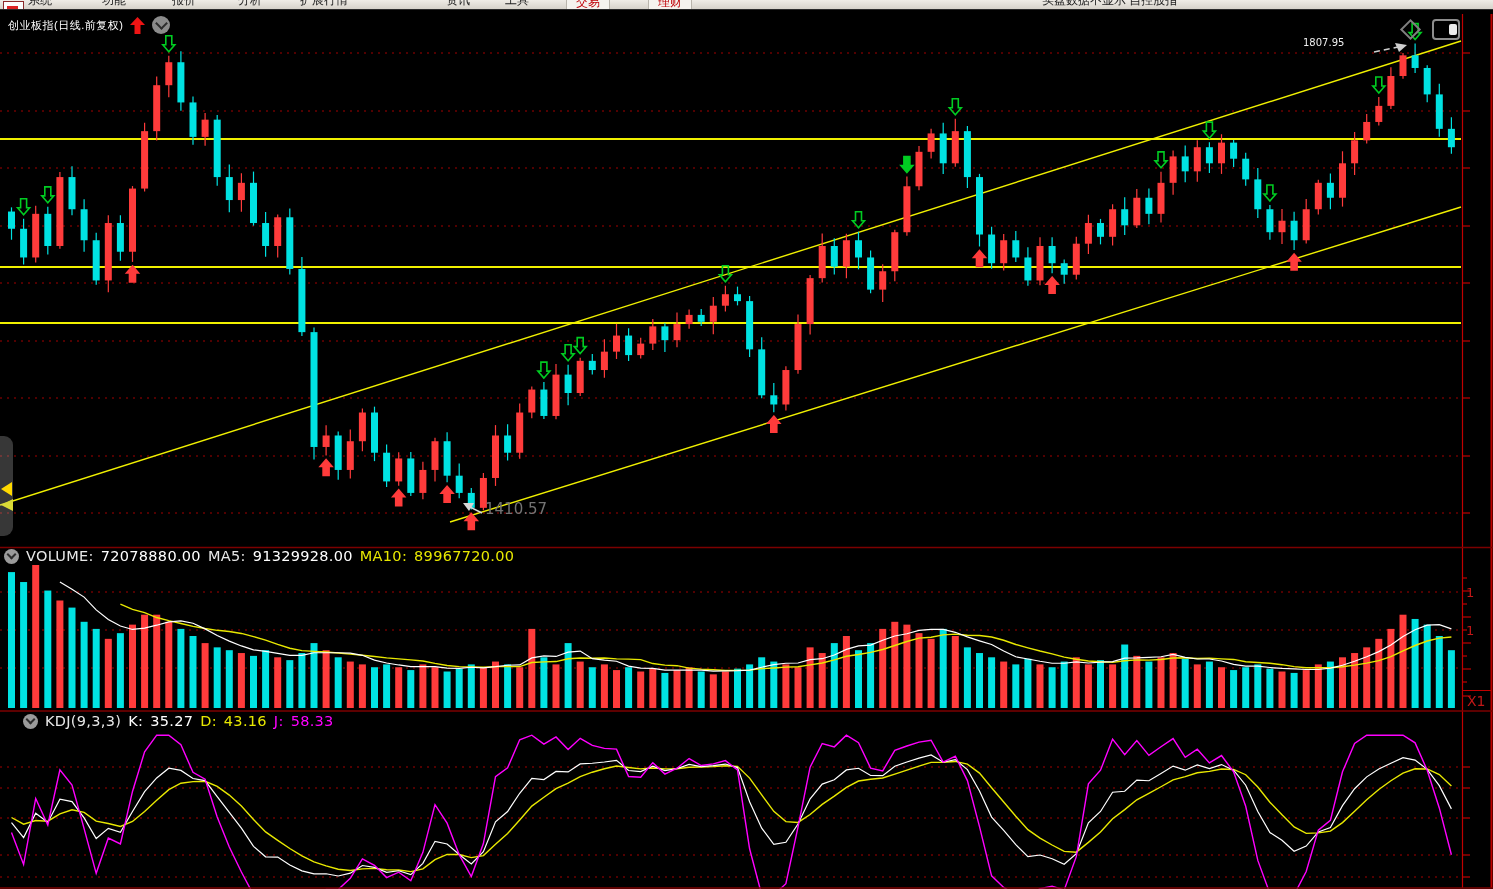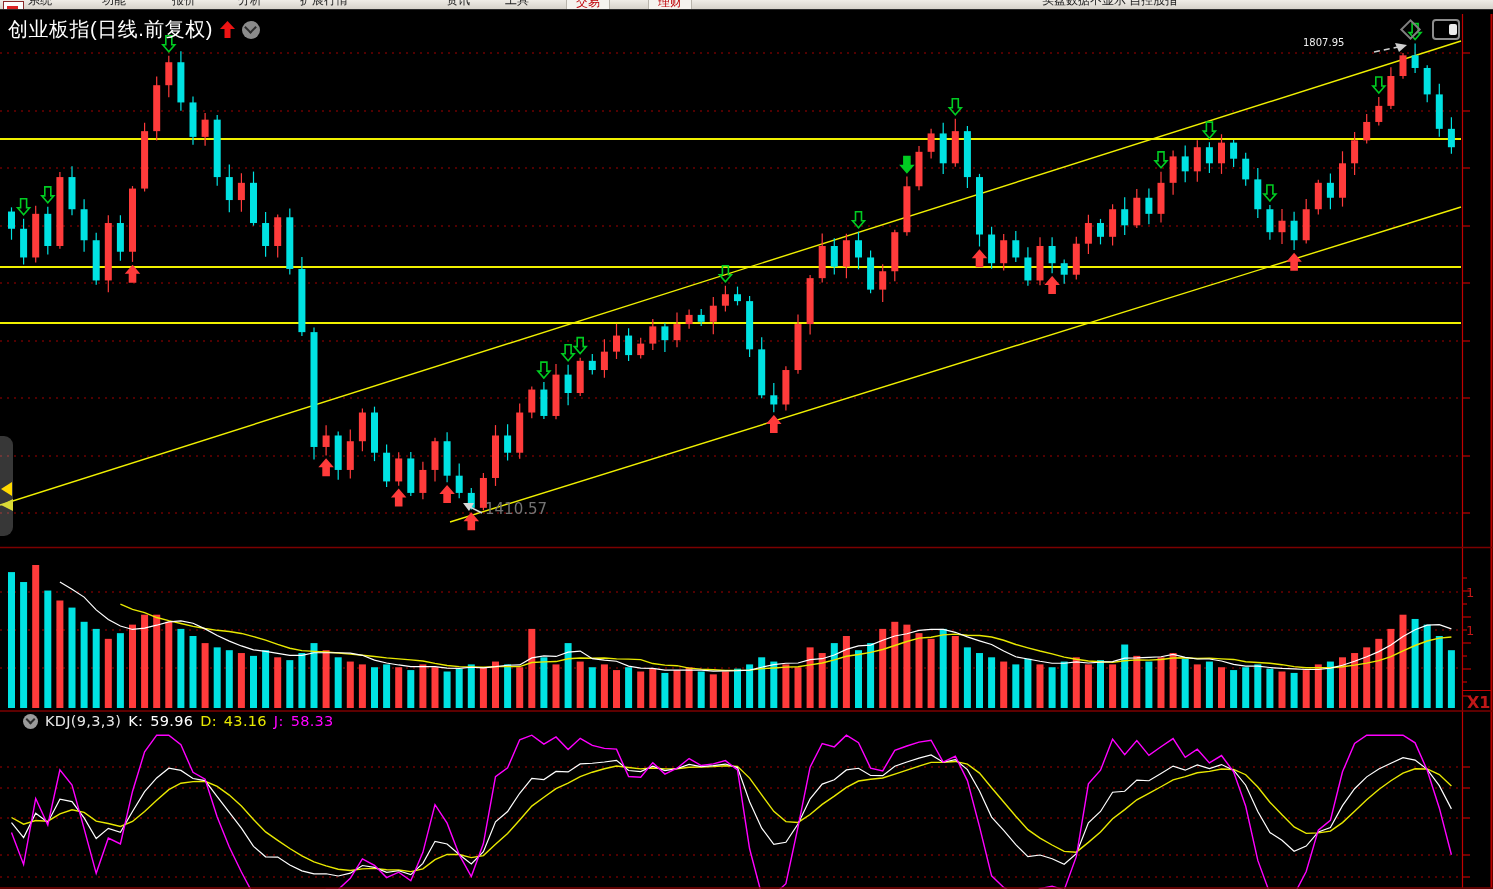--- a/index.html
+++ b/index.html
@@ -12,40 +12,40 @@
   .menu-item.red{color:#c00309;background:#f5f3ee;border:1px solid #b9b5ac;padding:0 9px;top:-7px;}
   #menu-right{position:absolute;left:1042px;top:-8px;font-size:12px;color:#222;white-space:nowrap;}
   .menu-logo{position:absolute;left:3px;top:1px;width:19px;height:14px;background:#fdfdfd;
              border:1px solid #8c2a2a;}
   .menu-logo i{position:absolute;left:3px;top:4px;width:11px;height:4px;background:#d22;}
   
   #chart{position:absolute;left:0;top:0;}
   
   .ov{position:absolute;white-space:nowrap;}
   #title-row{left:8px;top:16px;display:flex;align-items:center;gap:7px;}
-  #title-text{color:#fff;font-size:20px;letter-spacing:0.5px;}
+  #title-text{color:#fff;font-size:11px;letter-spacing:0.5px;}
   .chev-circle{width:18px;height:18px;border-radius:50%;background:#8b8b8b;display:inline-flex;
                align-items:center;justify-content:center;}
   .chev-circle:after{content:"";width:7px;height:7px;border-right:2px solid #2c2c2c;
                border-bottom:2px solid #2c2c2c;transform:rotate(45deg);margin-top:-4px;}
   .chev-circle.sm{width:15px;height:15px;background:#9a9a9a;}
   .chev-circle.sm:after{width:5px;height:5px;margin-top:-3px;}
   #tr-icons{right:33px;top:19px;display:flex;align-items:center;gap:14px;}
   .diamond{width:11px;height:11px;border:2px solid #7f7f7f;transform:rotate(45deg);}
   .split-icon{width:22px;height:15px;border:2px solid #8d8d8d;border-radius:4px;
               display:flex;justify-content:flex-end;align-items:center;padding:1px;}
   .split-icon i{width:8px;height:11px;background:#ececec;border-radius:2px;}
   #peak-label{left:1303px;top:37px;color:#eee;font-size:10px;font-family:"DejaVu Sans",sans-serif;}
   #low-label{left:485px;top:500px;color:#737373;font-size:15px;font-family:"DejaVu Sans",sans-serif;}
   .pane-header{display:flex;align-items:center;gap:7px;font-size:14.5px;
                font-family:"DejaVu Sans",sans-serif;letter-spacing:0.3px;}
   #vol-header{left:4px;top:548px;}
   #kdj-header{left:4px;top:713px;padding-left:19px;}
   .w{color:#e8e8e8;} .wt{color:#fff;} .yl{color:#e8e800;} .mg{color:#ff00ff;}
-  #x1-label{left:1467px;top:693px;color:#c01717;font-size:16px;font-weight:bold;
+  #x1-label{left:1467px;top:693px;color:#c01717;font-size:14px;font-weight:normal;
             font-family:"DejaVu Sans",sans-serif;}
   .vol-axis-label{left:1466px;color:#c01717;font-size:13px;font-family:"DejaVu Sans",sans-serif;}
   
   #left-tab{left:0;top:436px;width:13px;height:100px;background:rgba(170,170,170,0.32);
             border-radius:0 9px 9px 0;}
   #left-tab i{position:absolute;left:1px;top:46px;width:0;height:0;border-top:7px solid transparent;
             border-bottom:7px solid transparent;border-right:11px solid #ffd900;}
   .red-up-arrow{display:inline-block;}
 </style>
 </head>
@@ -521,26 +521,35 @@
   <div class="ov" id="tr-icons">
     <span class="diamond"></span>
     <span class="split-icon">
         <i></i>
       </span>
   </div>
 
   <div class="ov" id="peak-label">1807.95</div>
   <div class="ov" id="low-label">1410.57</div>
 
+  <div class="ov pane-header" id="vol-header">
+    <span class="chev-circle sm"></span>
+    <span class="w">VOLUME:</span>
+    <span class="wt">72078880.00</span>
+    <span class="w">MA5:</span>
+    <span class="wt">91329928.00</span>
+    <span class="yl">MA10:</span>
+    <span class="yl">89967720.00</span>
+  </div>
 
   <div class="ov pane-header" id="kdj-header">
     <span class="chev-circle sm"></span>
     <span class="w">KDJ(9,3,3)</span>
     <span class="wt">K:</span>
-    <span class="wt">59.96</span>
+    <span class="wt">35.27</span>
     <span class="yl">D:</span>
     <span class="yl">43.16</span>
     <span class="mg">J:</span>
     <span class="mg">58.33</span>
   </div>
 
   <div class="ov" id="x1-label">X1</div>
   <div class="ov vol-axis-label" style="top:585px;">1</div>
   <div class="ov vol-axis-label" style="top:623px;">1</div>
 

